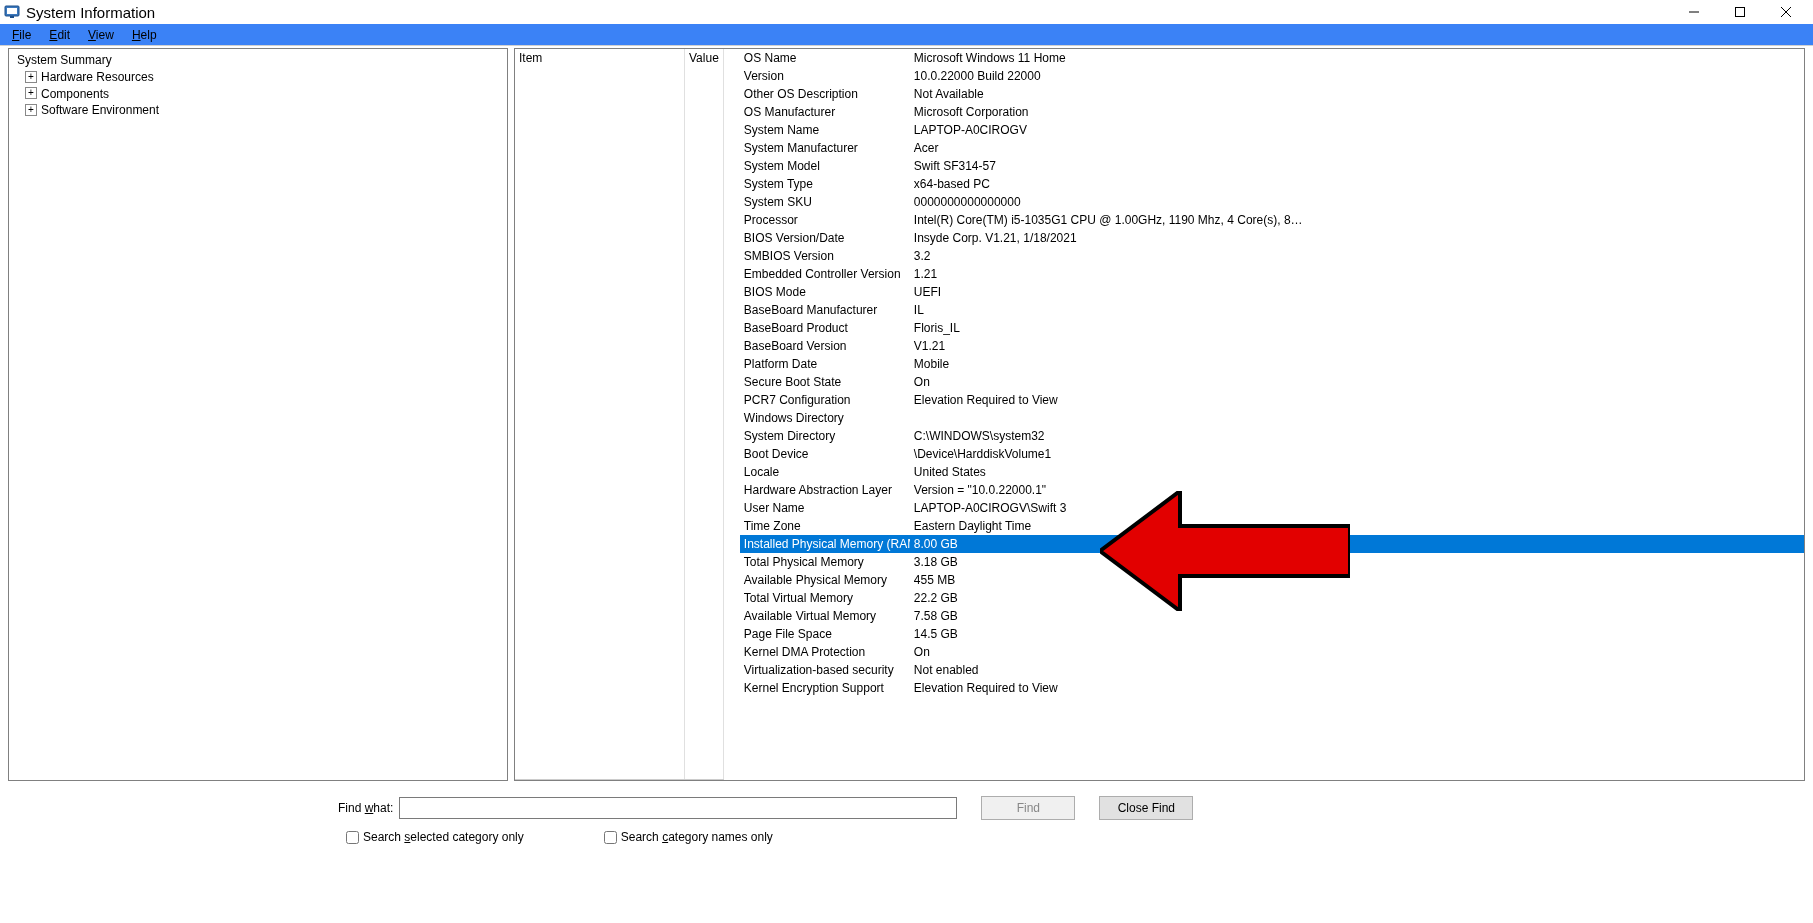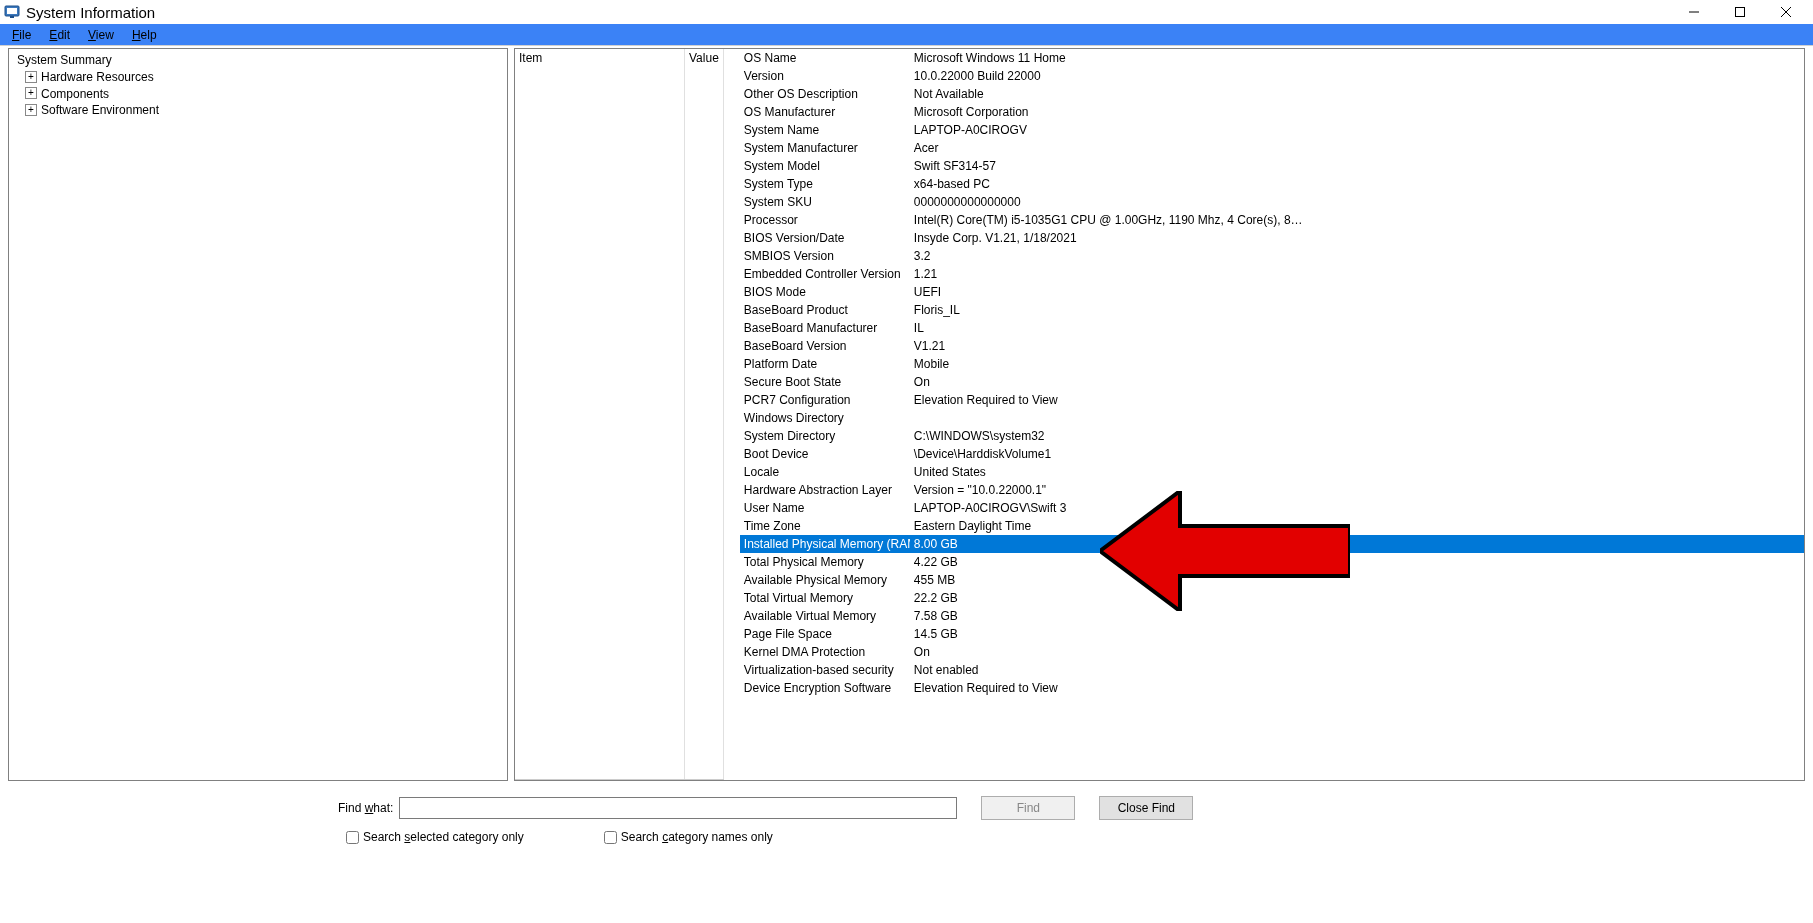--- a/index.html
+++ b/index.html
@@ -277,26 +277,26 @@
         </div>
         <div class="detail-row">
           <div class="rcol item">Embedded Controller Version</div>
           <div class="rcol value">1.21</div>
         </div>
         <div class="detail-row">
           <div class="rcol item">BIOS Mode</div>
           <div class="rcol value">UEFI</div>
         </div>
         <div class="detail-row">
+          <div class="rcol item">BaseBoard Manufacturer</div>
+          <div class="rcol value">IL</div>
+        </div>
+        <div class="detail-row">
           <div class="rcol item">BaseBoard Product</div>
           <div class="rcol value">Floris_IL</div>
-        </div>
-        <div class="detail-row">
-          <div class="rcol item">BaseBoard Manufacturer</div>
-          <div class="rcol value">IL</div>
         </div>
         <div class="detail-row">
           <div class="rcol item">BaseBoard Version</div>
           <div class="rcol value">V1.21</div>
         </div>
         <div class="detail-row">
           <div class="rcol item">Platform Date</div>
           <div class="rcol value">Mobile</div>
         </div>
         <div class="detail-row">
@@ -333,21 +333,21 @@
         <div class="detail-row">
           <div class="rcol item">Time Zone</div>
           <div class="rcol value">Eastern Daylight Time</div>
         </div>
         <div class="detail-row selected">
           <div class="rcol item">Installed Physical Memory (RAM)</div>
           <div class="rcol value">8.00 GB</div>
         </div>
         <div class="detail-row">
           <div class="rcol item">Total Physical Memory</div>
-          <div class="rcol value">4.22 GB</div>
+          <div class="rcol value">3.18 GB</div>
         </div>
         <div class="detail-row">
           <div class="rcol item">Available Physical Memory</div>
           <div class="rcol value">455 MB</div>
         </div>
         <div class="detail-row">
           <div class="rcol item">Total Virtual Memory</div>
           <div class="rcol value">22.2 GB</div>
         </div>
         <div class="detail-row">
@@ -360,21 +360,21 @@
         </div>
         <div class="detail-row">
           <div class="rcol item">Kernel DMA Protection</div>
           <div class="rcol value">On</div>
         </div>
         <div class="detail-row">
           <div class="rcol item">Virtualization-based security</div>
           <div class="rcol value">Not enabled</div>
         </div>
         <div class="detail-row">
-          <div class="rcol item">Device Encryption Software</div>
+          <div class="rcol item">Kernel Encryption Support</div>
           <div class="rcol value">Elevation Required to View</div>
         </div>
       </div>
   </div>
 </div>
 
 <svg class="arrow-annotation" width="250" height="120" viewBox="0 0 250 120">
   <polygon points="0,60 80,0 80,35 250,35 250,85 80,85 80,120" fill="#e20000" stroke="#000" stroke-width="4"></polygon>
 </svg>
 

